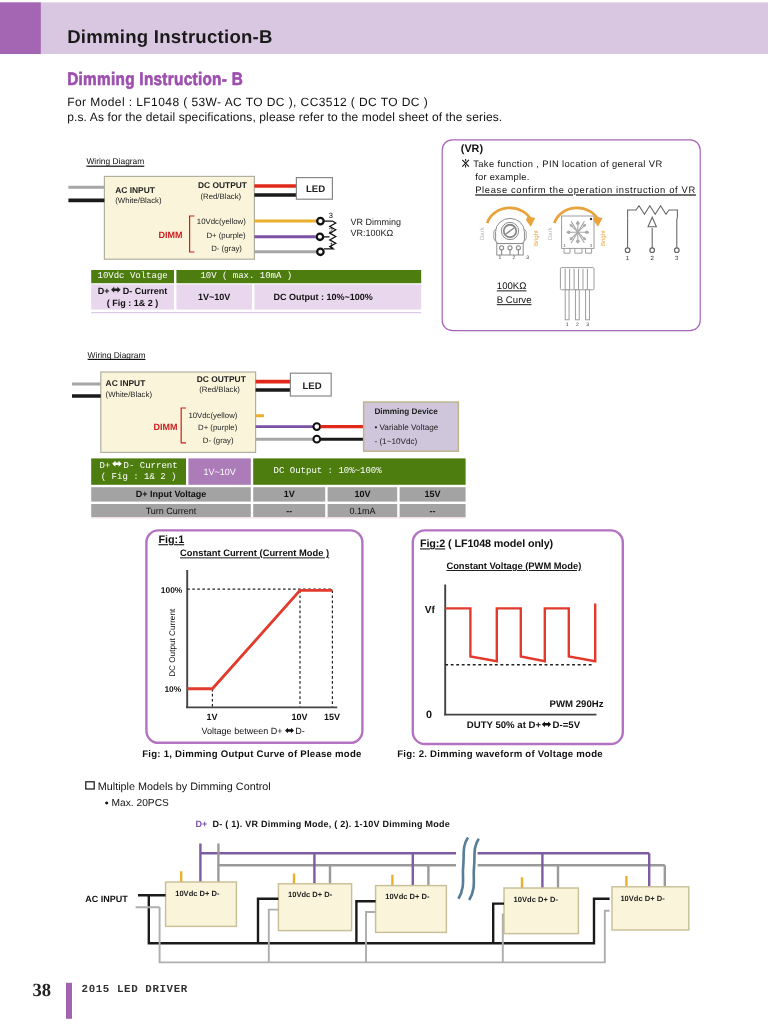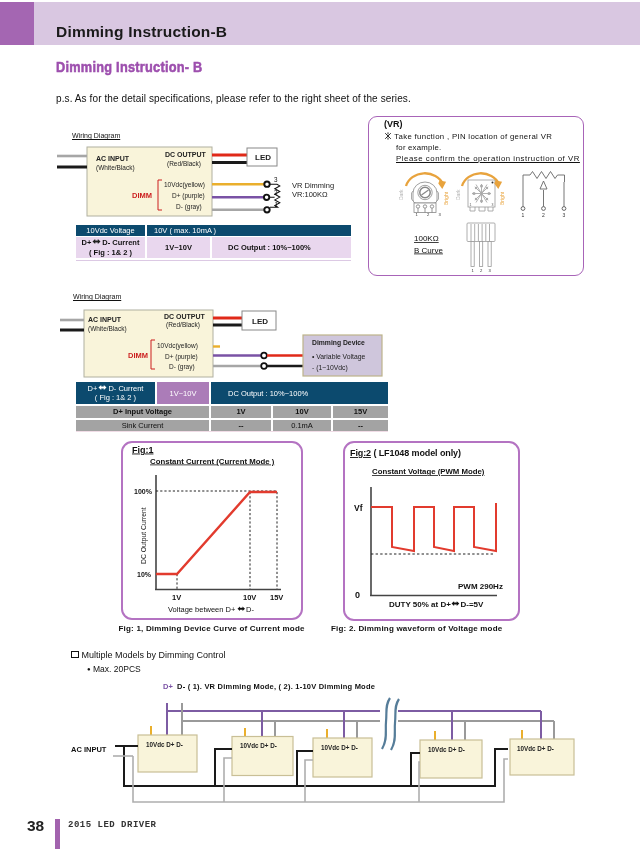--- a/index.html
+++ b/index.html
@@ -9,35 +9,36 @@
 .banner{position:absolute;left:0;top:2px;width:640px;height:43px;background:#d9c7e1;}
 .bannersq{position:absolute;left:0;top:2px;width:34px;height:43px;background:#a466b2;}
 .title1{position:absolute;left:56px;top:23px;font-size:15.5px;font-weight:bold;color:#1a1a1a;letter-spacing:0.2px;}
 .h2{position:absolute;left:56px;top:57.5px;font-size:15px;font-weight:bold;color:#9d4fae;-webkit-text-stroke:0.55px #9d4fae;letter-spacing:0.3px;transform:scaleX(0.85);transform-origin:left;}
 .body1{position:absolute;left:56px;top:80px;font-size:10px;color:#111;letter-spacing:0.35px;}
 .body2{position:absolute;left:56px;top:93px;font-size:10px;color:#111;letter-spacing:0.1px;}
 .sec{color:#9b59ac;font-size:12px;letter-spacing:0.35px;}
 .cnum{display:inline-block;width:10px;height:10px;border:1.2px solid #9b59ac;border-radius:50%;font-size:8.5px;line-height:10.5px;text-align:center;vertical-align:-1.5px;letter-spacing:0;margin-right:2px;}
 .wd{font-size:7px;color:#111;text-decoration:underline;}
 .cell{position:absolute;display:flex;align-items:center;justify-content:center;text-align:center;box-sizing:border-box;}
-.purp{background:#0c4a6e;color:#fff;}
+.purp{background:#4d7c0f;color:#fff;font-family:Liberation Mono, monospace;}
 .purp2{background:#ab7cb8;color:#fff;}
 .lav{background:#e9d7ee;color:#111;}
 .lt{background:#a3a3a3;color:#111;}
 .left{justify-content:flex-start;}
 </style>
 </head>
 <body>
 <div id="page">
 
 <div class="banner"></div>
 <div class="bannersq"></div>
 <div class="title1">Dimming Instruction-B</div>
 <div class="h2">Dimming Instruction- B</div>
-<div class="body2">p.s. As for the detail specifications, please refer to the right sheet of the series.</div>
+<div class="body1">For Model : LF1048 ( 53W- AC TO DC ), CC3512 ( DC TO DC )</div>
+<div class="body2">p.s. As for the detail specifications, please refer to the model sheet of the series.</div>
 
 <div class="abs wd" style="left:72px;top:132px;">Wiring Diagram</div>
 
 <svg class="abs" style="left:55px;top:140px;" width="290" height="85" viewBox="0 0 290 85">
 <rect x="32" y="7" width="125" height="69" fill="#f9f4da" stroke="#b0b0a0" stroke-width="1"></rect>
 <line x1="2" y1="16" x2="32" y2="16" stroke="#a6a6a6" stroke-width="2.6"></line>
 <line x1="2" y1="27" x2="32" y2="27" stroke="#1a1a1a" stroke-width="3"></line>
 <text x="41" y="20.5" font-size="7" font-weight="bold" fill="#222">AC INPUT</text>
 <text x="41" y="29.5" font-size="6.5" fill="#222">(White/Black)</text>
 <text x="110" y="17" font-size="7" font-weight="bold" fill="#222">DC OUTPUT</text>
@@ -61,21 +62,21 @@
 </g>
 <path d="M214.8 44.2 h7.2 l2.8 1.7 l-5 2.8 l5 2.8 l-5 2.8 l5 2.8 l-5 2.8 l5 2.8 l-5 2.8 l2.8 1.8 h-7.6 M214.4 57.3 h5.2" fill="none" stroke="#111" stroke-width="1.05"></path>
 <text x="219" y="41.5" font-size="6.3" fill="#111">3</text>
 <text x="219" y="54.5" font-size="6.3" fill="#111">2</text>
 <text x="219.5" y="66.5" font-size="6.3" fill="#111">1</text>
 <text x="237" y="47.5" font-size="7.5" fill="#222">VR Dimming</text>
 <text x="237" y="56.5" font-size="7.5" fill="#222">VR:100KΩ</text>
 </svg>
 
 <div class="cell purp" style="left:76px;top:225px;width:69px;height:11px;font-size:7.5px;">10Vdc Voltage</div>
-<div class="cell purp left" style="left:147px;top:225px;width:204px;height:11px;font-size:7.5px;padding-left:7px;">10V ( max. 10mA )</div>
+<div class="cell purp left" style="left:147px;top:225px;width:204px;height:11px;font-size:7.5px;padding-left:20px;">10V ( max. 10mA )</div>
 <div class="cell lav" style="left:76px;top:237px;width:69px;height:21px;font-size:7.5px;line-height:9.5px;font-weight:bold;">
       <span>D+<svg width="9" height="7" viewBox="0 0 9 7" style="margin:0 1px;">
           <path d="M0.5 3.5 L3.2 1 V2.4 H5.8 V1 L8.5 3.5 L5.8 6 V4.6 H3.2 V6 Z" fill="#222"></path>
         </svg>D- Current<br>( Fig : 1&amp; 2 )</span>
     </div>
 <div class="cell lav" style="left:147px;top:237px;width:63px;height:21px;font-size:7.5px;font-weight:bold;">1V~10V</div>
 <div class="cell lav left" style="left:212px;top:237px;width:139px;height:21px;font-size:7.5px;padding-left:16px;font-weight:bold;">DC Output : 10%~100%</div>
 
 <div class="abs" style="left:76px;top:259.5px;width:275px;height:1.6px;background:#dcc9e4;"></div>
 
@@ -212,21 +213,21 @@
       <span>D+<svg width="9" height="7" viewBox="0 0 9 7" style="margin:0 1px;">
           <path d="M0.5 3.5 L3.2 1 V2.4 H5.8 V1 L8.5 3.5 L5.8 6 V4.6 H3.2 V6 Z" fill="#fff"></path>
         </svg>D- Current<br>( Fig : 1&amp; 2 )</span>
     </div>
 <div class="cell purp2" style="left:157px;top:382px;width:52px;height:22px;font-size:7.5px;">1V~10V</div>
 <div class="cell purp left" style="left:211px;top:382px;width:177px;height:22px;font-size:7.5px;padding-left:17px;">DC Output : 10%~100%</div>
 <div class="cell lt" style="left:76px;top:406px;width:133px;height:11.5px;font-size:7.5px;font-weight:bold;">D+ Input Voltage</div>
 <div class="cell lt" style="left:211px;top:406px;width:60px;height:11.5px;font-size:7.5px;font-weight:bold;">1V</div>
 <div class="cell lt" style="left:273px;top:406px;width:58px;height:11.5px;font-size:7.5px;font-weight:bold;">10V</div>
 <div class="cell lt" style="left:333px;top:406px;width:55px;height:11.5px;font-size:7.5px;font-weight:bold;">15V</div>
-<div class="cell lt" style="left:76px;top:419.5px;width:133px;height:11.5px;font-size:7.5px;">Sink Current</div>
+<div class="cell lt" style="left:76px;top:419.5px;width:133px;height:11.5px;font-size:7.5px;">Turn Current</div>
 <div class="cell lt" style="left:211px;top:419.5px;width:60px;height:11.5px;font-size:7.5px;font-weight:bold;">--</div>
 <div class="cell lt" style="left:273px;top:419.5px;width:58px;height:11.5px;font-size:7.5px;">0.1mA</div>
 <div class="cell lt" style="left:333px;top:419.5px;width:55px;height:11.5px;font-size:7.5px;font-weight:bold;">--</div>
 
 <div class="abs" style="left:76px;top:430.8px;width:312px;height:1.3px;background:#f0dce6;"></div>
 
 <div class="abs" style="left:121px;top:441px;width:178px;height:175px;border:2px solid #b473c2;border-radius:11px;"></div>
 <svg class="abs" style="left:121px;top:441px;" width="178" height="175" viewBox="0 0 178 175">
 <text x="11" y="11.5" font-size="9" font-weight="bold" fill="#111" text-decoration="underline">Fig:1 </text>
 <text x="29" y="22.5" font-size="7.8" font-weight="bold" fill="#111" text-decoration="underline">Constant Current (Current Mode )</text>
@@ -238,21 +239,21 @@
 <text x="13" y="53" font-size="7" font-weight="bold" fill="#111">100%</text>
 <text x="16" y="136" font-size="7" font-weight="bold" fill="#111">10%</text>
 <text x="25" y="123" font-size="6.8" fill="#111" transform="rotate(-90 25 123)">DC Output Current</text>
 <text x="51" y="159" font-size="7.5" font-weight="bold" fill="#111">1V</text>
 <text x="122" y="159" font-size="7.5" font-weight="bold" fill="#111">10V</text>
 <text x="149" y="159" font-size="7.5" font-weight="bold" fill="#111">15V</text>
 <text x="47" y="171" font-size="7.5" fill="#111">Voltage between D+</text>
       <path d="M116.5 167.8 L119 165.5 V166.8 H121.5 V165.5 L124 167.8 L121.5 170.1 V168.8 H119 V170.1 Z" fill="#111"></path>
       <text x="125" y="171" font-size="7.5" fill="#111">D-</text>
 </svg>
-<div class="abs" style="left:118.5px;top:623.5px;font-size:8px;font-weight:bold;color:#111;letter-spacing:0.2px;">Fig: 1, Dimming Device Curve of Current mode</div>
+<div class="abs" style="left:118.5px;top:623.5px;font-size:8px;font-weight:bold;color:#111;letter-spacing:0.2px;">Fig: 1, Dimming Output Curve of Please mode</div>
 
 <div class="abs" style="left:343px;top:441px;width:173px;height:176px;border:2px solid #b473c2;border-radius:11px;"></div>
 <svg class="abs" style="left:343px;top:441px;" width="173" height="176" viewBox="0 0 173 176">
 <text x="7" y="15" font-size="9" font-weight="bold" fill="#111" letter-spacing="-0.1"><tspan text-decoration="underline">Fig:2</tspan> ( LF1048 model only)</text>
 <text x="29" y="33" font-size="7.8" font-weight="bold" fill="#111" text-decoration="underline">Constant Voltage (PWM Mode)</text>
 <line x1="28" y1="46" x2="28" y2="155" stroke="#444" stroke-width="1.6"></line>
 <line x1="27" y1="154.5" x2="154" y2="154.5" stroke="#444" stroke-width="1.6"></line>
 <path d="M28 66 H49 V106 L71 110 V66 H91 V106 L111 110 V66 H131 V106 L153 110 V62" stroke="#e23b2e" stroke-width="2" fill="none"></path>
 <path d="M28 113 H150" stroke="#222" stroke-width="1.2" stroke-dasharray="2.4 2.2" fill="none"></path>
 <text x="11" y="70" font-size="8.5" font-weight="bold" fill="#111">Vf</text>
@@ -330,16 +331,16 @@
 
 <g stroke="#aeaeae" stroke-width="1.6" fill="none">
 <path d="M113 80 h20"></path>
 <path d="M133 80 v46 h371 v-43 h4"></path>
 <path d="M224 126 v-44 h8"></path>
 <path d="M305 126 v-42 h8"></path>
 <path d="M419 126 v-40 h1"></path>
 </g>
 </svg>
 
-<div class="abs" style="left:27px;top:817px;font-size:15.5px;font-weight:bold;color:#222;">38</div>
+<div class="abs" style="left:27px;top:817px;font-size:15.5px;font-weight:bold;color:#222;font-family:Liberation Serif, serif;">38</div>
 <div class="abs" style="left:55px;top:819px;width:5px;height:30px;background:#a263ae;"></div>
 <div class="abs" style="left:68px;top:820px;font-size:9px;font-weight:bold;color:#333;letter-spacing:0.5px;font-family:Liberation Mono, monospace;">2015 LED DRIVER</div>
 </div>
 
 </body></html>

